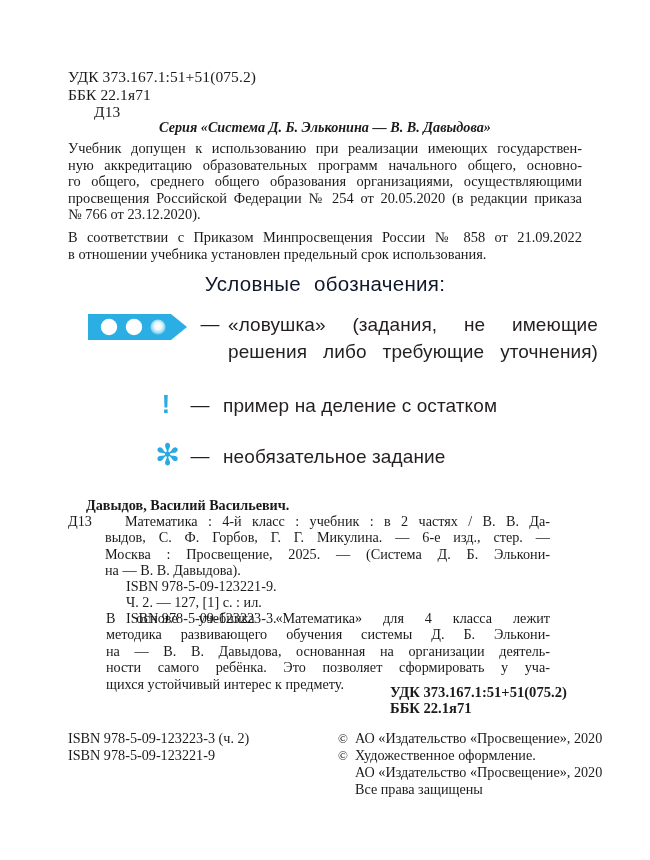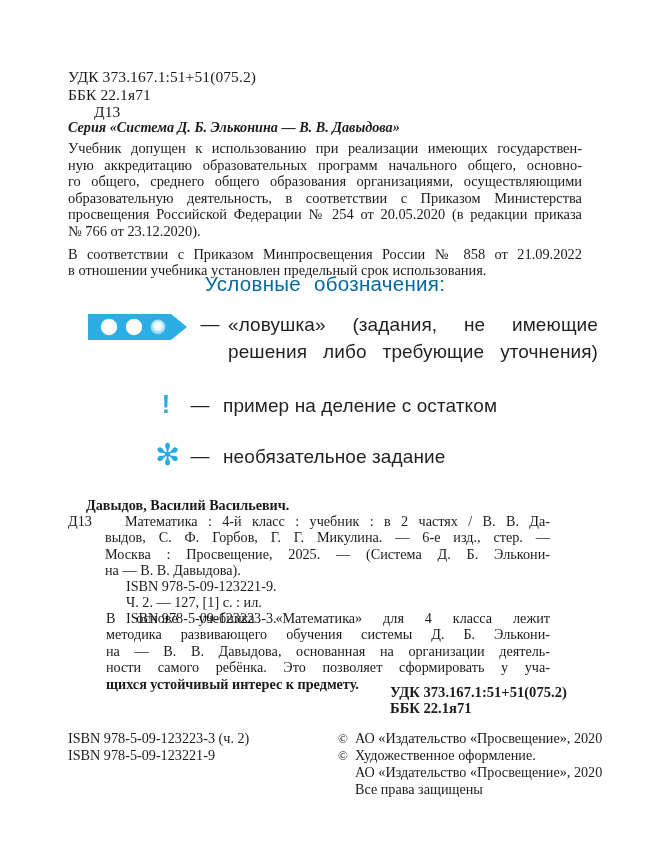--- a/index.html
+++ b/index.html
@@ -33,21 +33,21 @@
   }
   .codes .code-line { white-space: nowrap; }
   .codes .code-ind { padding-left: 26px; }
 
   
   .series {
     position: absolute;
     left: 68px;
     top: 119px;
     width: 514px;
-    text-align: left;
+    text-align: center;
     font-size: 14.2px;
     font-weight: bold;
     font-style: italic;
     line-height: 16px;
   }
 
   
   .accred {
     position: absolute;
     left: 68px;
@@ -74,21 +74,21 @@
   
   .legend-title {
     position: absolute;
     left: 0;
     top: 272px;
     width: 650px;
     text-align: center;
     font-family: "Liberation Sans", "DejaVu Sans", sans-serif;
     font-size: 20.5px;
     letter-spacing: 0.3px;
-    color: #0369a1;
+    color: #0f172a;
   }
   .legend-title .sp { display: inline-block; width: 7px; }
 
   .legend-row {
     position: absolute;
     display: flex;
     align-items: flex-start;
   }
   .legend-row-1 { left: 88px; top: 311px; width: 510px; }
   .legend-row-2 { left: 155px; top: 392px; width: 440px; }
@@ -196,21 +196,20 @@
   .annot .jline {
     display: block;
     text-align: justify;
     text-align-last: justify;
     white-space: nowrap;
   }
   .annot .lline {
     display: block;
     text-align: left;
     text-align-last: left;
-    font-weight: bold;
   }
 
   .codes-bottom {
     position: absolute;
     left: 390px;
     top: 684px;
     font-size: 14.6px;
     line-height: 16.4px;
     font-weight: bold;
   }
@@ -255,21 +254,20 @@
     <div class="code-line code-ind">Д13</div>
   </div>
 
   <div class="series">Серия «Система Д. Б. Эльконина — В. В. Давыдова»</div>
 
   <div class="accred">
     <p>
       <span class="justify-line">Учебник допущен к использованию при реализации имеющих государствен-</span>
       <span class="justify-line">ную аккредитацию образовательных программ начального общего, основно-</span>
       <span class="justify-line">го общего, среднего общего образования организациями, осуществляющими</span>
-      <span class="justify-line">образовательную деятельность, в соответствии с Приказом Министерства</span>
       <span class="justify-line">просвещения Российской Федерации № 254 от 20.05.2020 (в редакции приказа</span>
       <span class="last-line">№ 766 от 23.12.2020).</span>
     </p>
     <p class="second">
       <span class="justify-line">В соответствии с Приказом Минпросвещения России № 858 от 21.09.2022</span>
       <span class="last-line">в отношении учебника установлен предельный срок использования.</span>
     </p>
   </div>
 
   <div class="legend-title">

